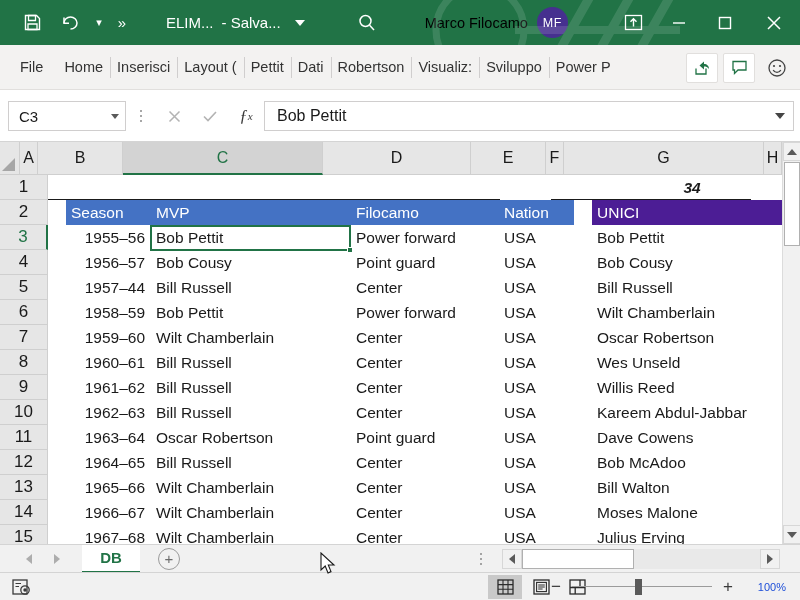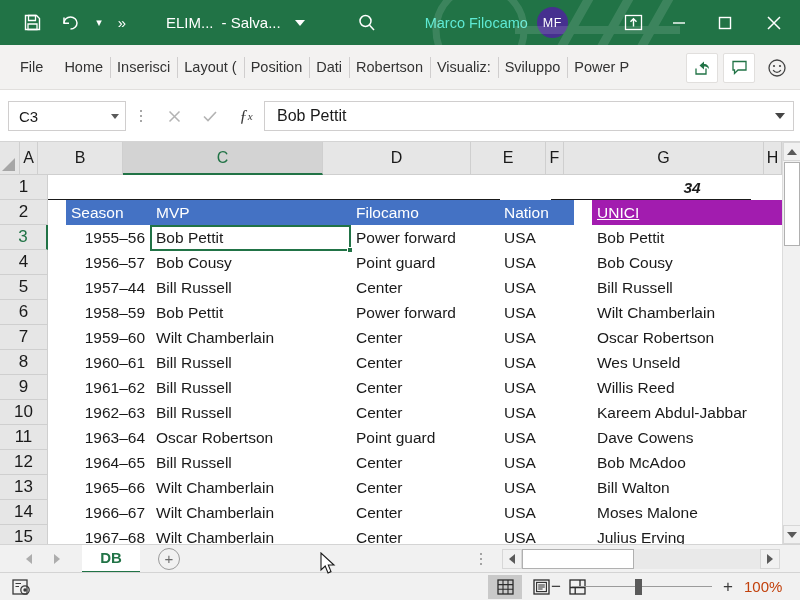--- a/index.html
+++ b/index.html
@@ -35,21 +35,21 @@
     color: #ffffff; font-size: 15px; white-space: nowrap;
     margin-left: 28px; display: flex; align-items: center; gap: 8px;
   }
   .caret-dn {
     width: 0; height: 0; border-left: 5px solid transparent;
     border-right: 5px solid transparent; border-top: 6px solid #fff;
     margin-left: 6px;
   }
   .tb-search { margin-left: 46px; }
   .acct { display: flex; align-items: center; gap: 9px; margin-left: 42px; }
-  .acct-name { color: #5eead4; font-size: 14.5px; white-space: nowrap; }
+  .acct-name { color: #000000; font-size: 14.5px; white-space: nowrap; }
   .avatar {
     width: 31px; height: 31px; border-radius: 50%;
     background: #46308f; color: #fff; font-size: 12.5px;
     display: flex; align-items: center; justify-content: center;
     letter-spacing: .5px;
   }
   .wbtns { position: absolute; right: 0; top: 0; height: 45px; display: flex; align-items: center; }
   .wbtn {
     width: 46px; height: 45px; display: flex; align-items: center; justify-content: center;
     color: #fff;
@@ -157,21 +157,21 @@
   .cells { position: absolute; left: 48px; top: 33px; width: 734px; height: 369px; overflow: hidden; }
   .grow { display: flex; height: 25px; }
   .gc {
     height: 25px; display: flex; align-items: center;
     font-size: 15.5px; color: #1a1a1a; padding-left: 5px;
     flex: none; overflow: hidden; white-space: nowrap;
   }
   .gc.num { justify-content: flex-end; padding-right: 6px; padding-left: 0; }
   .gc.center { justify-content: center; padding-left: 0; }
   .hdr-blue { background: #4472c4; color: #ffffff; }
-  .hdr-orange { background: #a21caf; color: #ffffff; text-decoration: underline; }
+  .hdr-orange { background: #4c1d95; color: #ffffff; }
   .italic { font-style: italic; }
   .active-cell {
     position: absolute; border: 2px solid #217346; pointer-events: none;
   }
   .fill-handle {
     position: absolute; width: 6px; height: 6px; background: #217346;
     border: 1px solid #fff;
   }
   .clipline { position: absolute; background: #1a1a1a; }
 
@@ -241,21 +241,21 @@
   .vbtn {
     width: 34px; height: 24px; display: flex; align-items: center; justify-content: center;
   }
   .vbtn.active { background: #c9c9c9; }
   .zoom { position: absolute; right: 14px; display: flex; align-items: center; gap: 9px; }
   .zsign { font-size: 17px; color: #3a3a3a; width: 14px; text-align: center; }
   .ztrack { width: 140px; height: 1.5px; background: #9b9b9b; position: relative; }
   .zthumb {
     position: absolute; left: 63px; top: -7px; width: 7px; height: 16px; background: #5a5a5a;
   }
-  .zlabel { font-size: 15px; color: #c2410c; width: 42px; }
+  .zlabel { font-size: 11px; color: #1d4ed8; width: 42px; text-align: right; }
 
   
   .cursor { position: absolute; left: 320px; top: 552px; pointer-events: none; }
 </style>
 </head>
 <body>
 
 <div id="app">
 
   <div class="titlebar">
@@ -328,21 +328,21 @@
           </svg>
       </div>
     </div>
   </div>
 
   <div class="ribbon">
     <div class="rtab file">File</div>
     <div class="rtab">Home</div>
     <div class="rtab">Inserisci</div>
     <div class="rtab">Layout (</div>
-    <div class="rtab">Position</div>
+    <div class="rtab">Pettit</div>
     <div class="rtab">Dati</div>
     <div class="rtab">Robertson</div>
     <div class="rtab">Visualiz:</div>
     <div class="rtab">Sviluppo</div>
     <div class="rtab">Power P</div>
 
     <div class="rright">
       <div class="rbtn">
         <svg width="17" height="17" viewBox="0 0 17 17">
             <path d="M2 9.5 V15 H12 V9.5" fill="none" stroke="#217346" stroke-width="1.3"></path>

